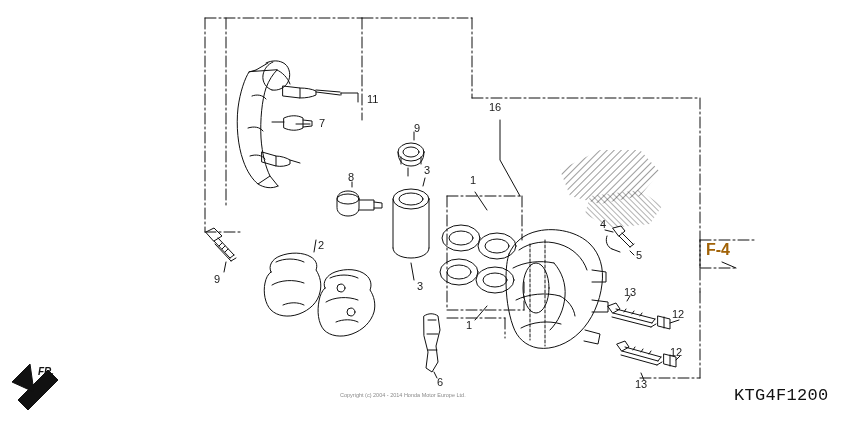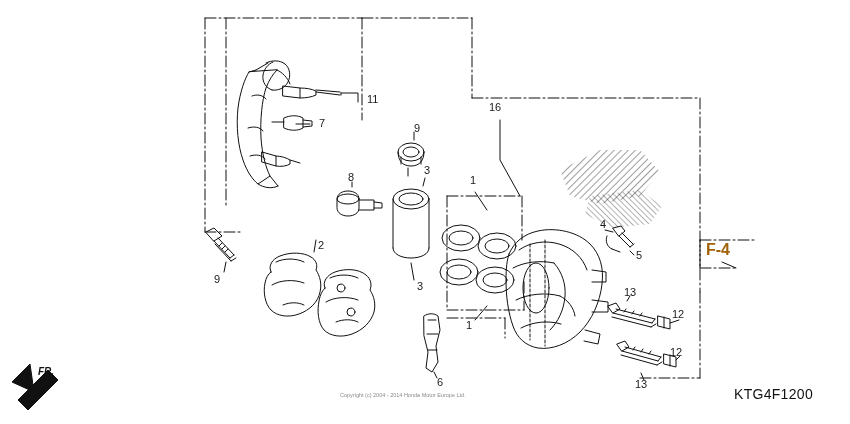--- a/index.html
+++ b/index.html
@@ -24,22 +24,22 @@
   .callout {
     position: absolute;
     font-family: "Liberation Sans", sans-serif;
     font-size: 11px;
     color: #1a1a1a;
     white-space: nowrap;
     line-height: 1;
   }
   .partcode {
     position: absolute;
-    font-family: Liberation Sans, sans-serif;
-    font-size: 14px;
+    font-family: Liberation Mono, monospace;
+    font-size: 17px;
     letter-spacing: 0.3px;
     color: #111;
     white-space: nowrap;
     padding-left: 28px;
   }
   .sectioncode {
     position: absolute;
     font-family: "Liberation Sans", sans-serif;
     font-size: 16px;
     font-weight: bold;

